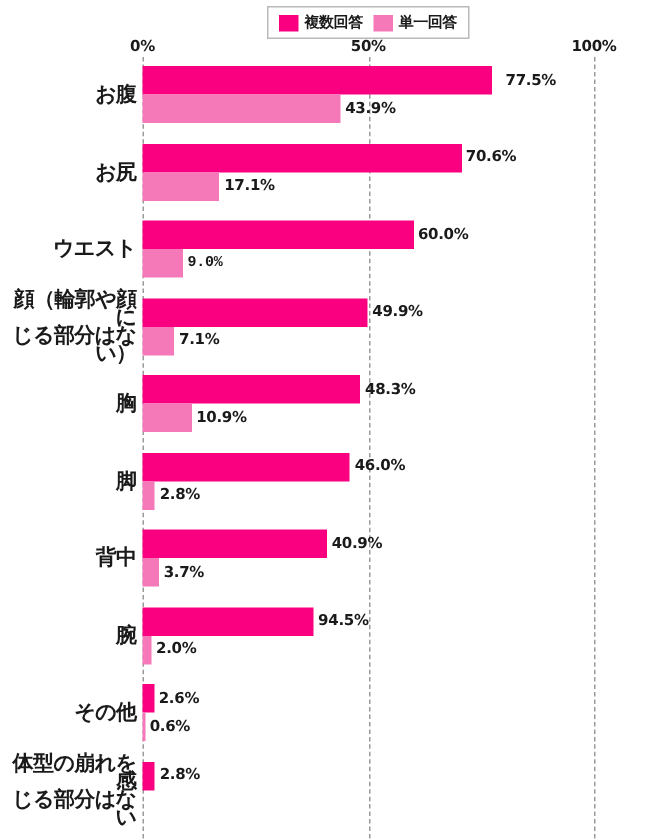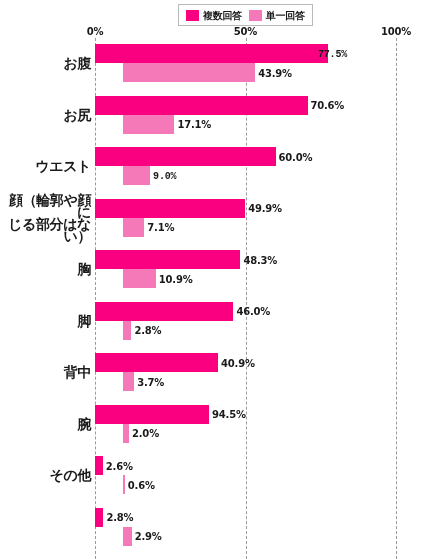--- a/index.html
+++ b/index.html
@@ -92,21 +92,21 @@
     top: 50%;
     transform: translateY(-50%);
     white-space: pre-line;
   }
   .bar-wrap {
     position: absolute;
     left: 95px;
     height: 19px;
   }
   .bar-wrap.multi { top: 0; }
-  .bar-wrap.single { top: 19px; margin-left: 28px; }
+  .bar-wrap.single { top: 19px; }
   .bar {
     position: absolute;
     left: 0;
     top: 0;
     height: 19px;
     box-sizing: border-box;
   }
   .bar.multi { background: #fa0080; }
   .bar.single { background: #f579b8; }
   .bar-value {
@@ -139,21 +139,21 @@
     <div class="gridline" style="left: 95px;"></div>
     <div class="axis-tick-label" style="left: 95px;">0%</div>
     <div class="gridline" style="left: 245.5px;"></div>
     <div class="axis-tick-label" style="left: 245.5px;">50%</div>
     <div class="gridline" style="left: 396px;"></div>
     <div class="axis-tick-label" style="left: 396px;">100%</div>
     <div class="cat-row" style="top: 44px; height: 38px;">
       <div class="cat-label">お腹</div>
       <div class="bar-wrap multi" style="width: 301px;">
         <div class="bar multi" style="width: 233.275px; background: rgb(250, 0, 128);"></div>
-        <div class="bar-value" style="left: 220px; font-family: Liberation Mono, monospace;">77.5%</div>
+        <div class="bar-value" style="left: 239px;">77.5%</div>
       </div>
       <div class="bar-wrap single" style="width: 301px;">
         <div class="bar single" style="width: 132.139px; background: rgb(245, 121, 184);"></div>
         <div class="bar-value" style="left: 132.139px;">43.9%</div>
       </div>
     </div>
     <div class="cat-row" style="top: 95.5px; height: 38px;">
       <div class="cat-label">お尻</div>
       <div class="bar-wrap multi" style="width: 301px;">
         <div class="bar multi" style="width: 212.506px; background: rgb(250, 0, 128);"></div>
@@ -236,22 +236,20 @@
       <div class="bar-wrap multi" style="width: 301px;">
         <div class="bar multi" style="width: 7.826px; background: rgb(250, 0, 128);"></div>
         <div class="bar-value" style="left: 7.826px;">2.6%</div>
       </div>
       <div class="bar-wrap single" style="width: 301px;">
         <div class="bar single" style="width: 1.806px; background: rgb(245, 121, 184);"></div>
         <div class="bar-value" style="left: 1.806px;">0.6%</div>
       </div>
     </div>
     <div class="cat-row" style="top: 507.5px; height: 38px;">
+      <div class="cat-label">体型の崩れを感
+じる部分はない</div>
       <div class="bar-wrap multi" style="width: 301px;">
         <div class="bar multi" style="width: 8.428px; background: rgb(250, 0, 128);"></div>
         <div class="bar-value" style="left: 8.428px;">2.8%</div>
       </div>
-      <div class="bar-wrap single" style="width: 301px;">
-        <div class="bar single" style="width: 8.729px; background: rgb(245, 121, 184);"></div>
-        <div class="bar-value" style="left: 8.729px;">2.9%</div>
-      </div>
     </div>
   </div>
 
 </body></html>

